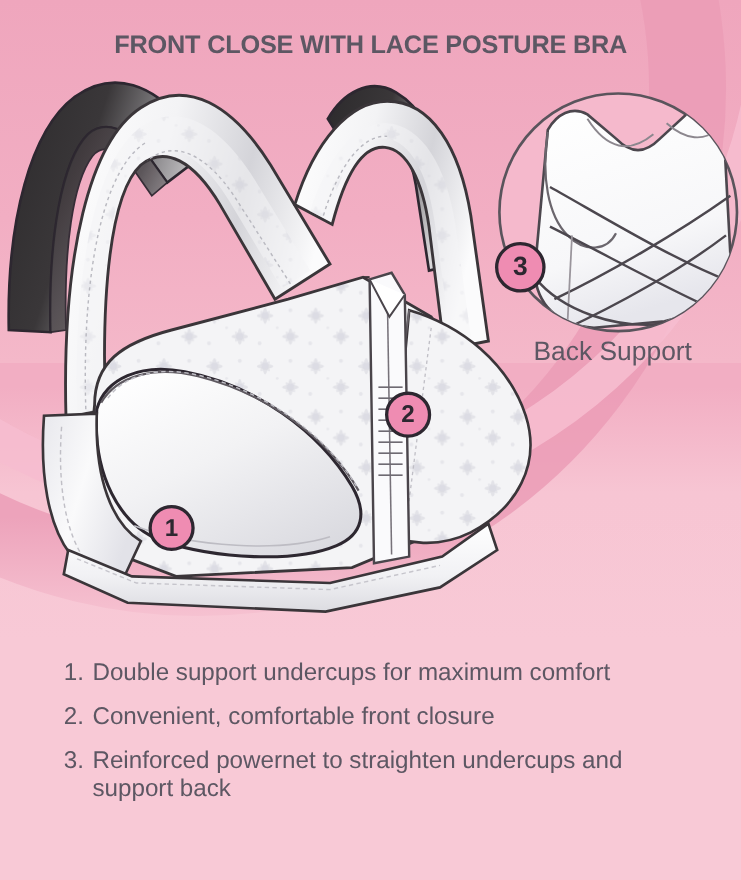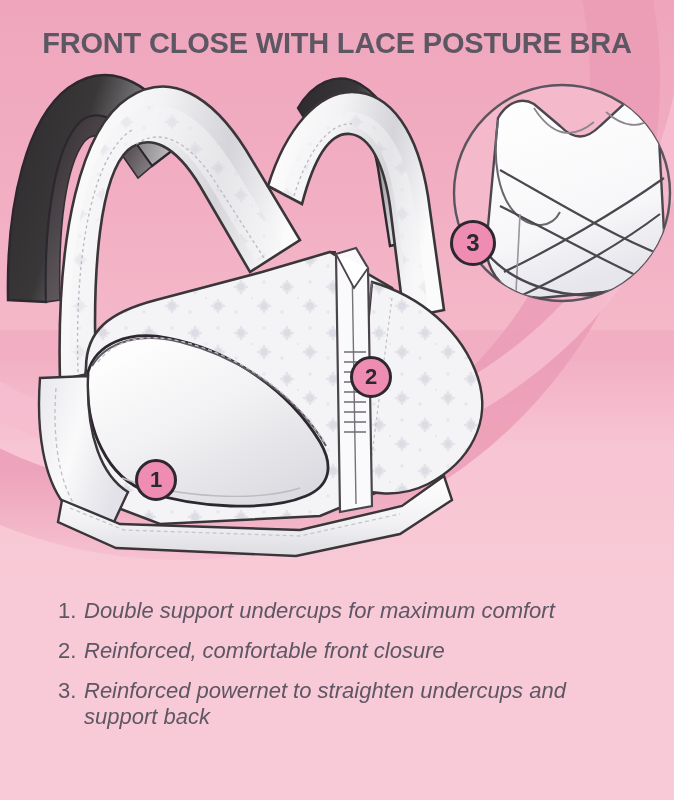--- a/index.html
+++ b/index.html
@@ -82,21 +82,21 @@
     width: 674px; height: 330px;
     background: linear-gradient(180deg, rgba(248,201,214,0) 0%, #f8c9d6 34%, #f8c9d6 100%);
   }
 
   
   .title {
     position: absolute;
     left: 0; top: 27px;
     width: 674px;
     text-align: center;
-    font-size: 29px;
+    font-size: 23px;
     font-weight: bold;
     letter-spacing: -0.2px;
     color: #5d5763;
     white-space: nowrap;
   }
 
   
   .artwork {
     position: absolute;
     left: 0; top: 0;
@@ -147,21 +147,20 @@
     color: #5d5763;
     line-height: 1.18;
   }
   .feature-num {
     flex: 0 0 auto;
     width: 26px;
     text-align: left;
   }
   .feature-text {
     flex: 1 1 auto;
-    font-style: italic;
   }
 </style>
 </head>
 <body>
 
 <div id="poster">
 
   <div class="bg-base"></div>
   <div class="bg-top-band"></div>
   <div class="swoosh-dark"></div>
@@ -349,29 +348,30 @@
   <div class="badge badge-1">
     <span>1</span>
   </div>
   <div class="badge badge-2">
     <span>2</span>
   </div>
   <div class="badge badge-3">
     <span>3</span>
   </div>
 
+  <div class="inset-caption">Back Support</div>
 
   <div class="features">
     <div class="feature">
       <span class="feature-num">1.</span>
       <span class="feature-text">Double support undercups for maximum comfort</span>
     </div>
     <div class="feature">
       <span class="feature-num">2.</span>
-      <span class="feature-text">Reinforced, comfortable front closure</span>
+      <span class="feature-text">Convenient, comfortable front closure</span>
     </div>
     <div class="feature">
       <span class="feature-num">3.</span>
       <span class="feature-text">Reinforced powernet to straighten undercups and support back</span>
     </div>
   </div>
 
 </div>
 
 </body></html>

